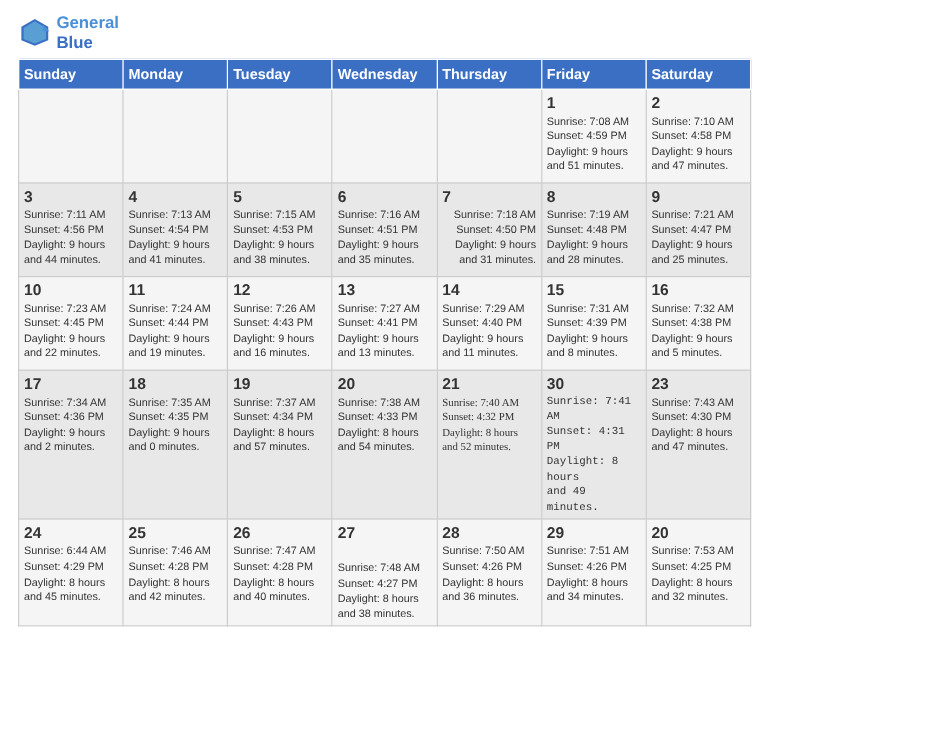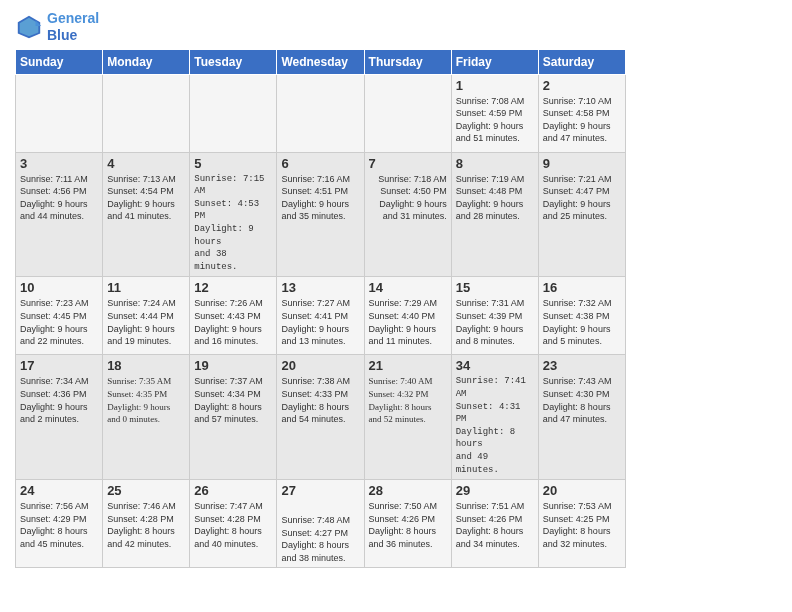--- a/index.html
+++ b/index.html
@@ -161,21 +161,21 @@
           </td>
           <td>
             <span class="day-number">4</span>
             <div class="day-info" style="white-space: pre-line;">Sunrise: 7:13 AM
 Sunset: 4:54 PM
 Daylight: 9 hours
 and 41 minutes.</div>
           </td>
           <td>
             <span class="day-number">5</span>
-            <div class="day-info" style="white-space: pre-line; font-family: Liberation Mono, monospace;">Sunrise: 7:15 AM
+            <div class="day-info" style="white-space: pre-line;">Sunrise: 7:15 AM
 Sunset: 4:53 PM
 Daylight: 9 hours
 and 38 minutes.</div>
           </td>
           <td>
             <span class="day-number">6</span>
             <div class="day-info" style="white-space: pre-line;">Sunrise: 7:16 AM
 Sunset: 4:51 PM
 Daylight: 9 hours
 and 35 minutes.</div>
@@ -256,21 +256,21 @@
         <tr>
           <td>
             <span class="day-number">17</span>
             <div class="day-info" style="white-space: pre-line;">Sunrise: 7:34 AM
 Sunset: 4:36 PM
 Daylight: 9 hours
 and 2 minutes.</div>
           </td>
           <td>
             <span class="day-number">18</span>
-            <div class="day-info" style="white-space: pre-line; font-family: Liberation Serif, serif;">Sunrise: 7:35 AM
+            <div class="day-info" style="white-space: pre-line;">Sunrise: 7:35 AM
 Sunset: 4:35 PM
 Daylight: 9 hours
 and 0 minutes.</div>
           </td>
           <td>
             <span class="day-number">19</span>
             <div class="day-info" style="white-space: pre-line;">Sunrise: 7:37 AM
 Sunset: 4:34 PM
 Daylight: 8 hours
 and 57 minutes.</div>
@@ -283,38 +283,38 @@
 and 54 minutes.</div>
           </td>
           <td>
             <span class="day-number">21</span>
             <div class="day-info" style="white-space: pre-line; font-family: Liberation Serif, serif;">Sunrise: 7:40 AM
 Sunset: 4:32 PM
 Daylight: 8 hours
 and 52 minutes.</div>
           </td>
           <td>
-            <span class="day-number">34</span>
+            <span class="day-number">30</span>
             <div class="day-info" style="white-space: pre-line; font-family: Liberation Mono, monospace;">Sunrise: 7:41 AM
 Sunset: 4:31 PM
 Daylight: 8 hours
 and 49 minutes.</div>
           </td>
           <td>
             <span class="day-number">23</span>
             <div class="day-info" style="white-space: pre-line;">Sunrise: 7:43 AM
 Sunset: 4:30 PM
 Daylight: 8 hours
 and 47 minutes.</div>
           </td>
         </tr>
         <tr>
           <td>
             <span class="day-number">24</span>
-            <div class="day-info" style="white-space: pre-line;">Sunrise: 7:56 AM
+            <div class="day-info" style="white-space: pre-line;">Sunrise: 6:44 AM
 Sunset: 4:29 PM
 Daylight: 8 hours
 and 45 minutes.</div>
           </td>
           <td>
             <span class="day-number">25</span>
             <div class="day-info" style="white-space: pre-line;">Sunrise: 7:46 AM
 Sunset: 4:28 PM
 Daylight: 8 hours
 and 42 minutes.</div>

